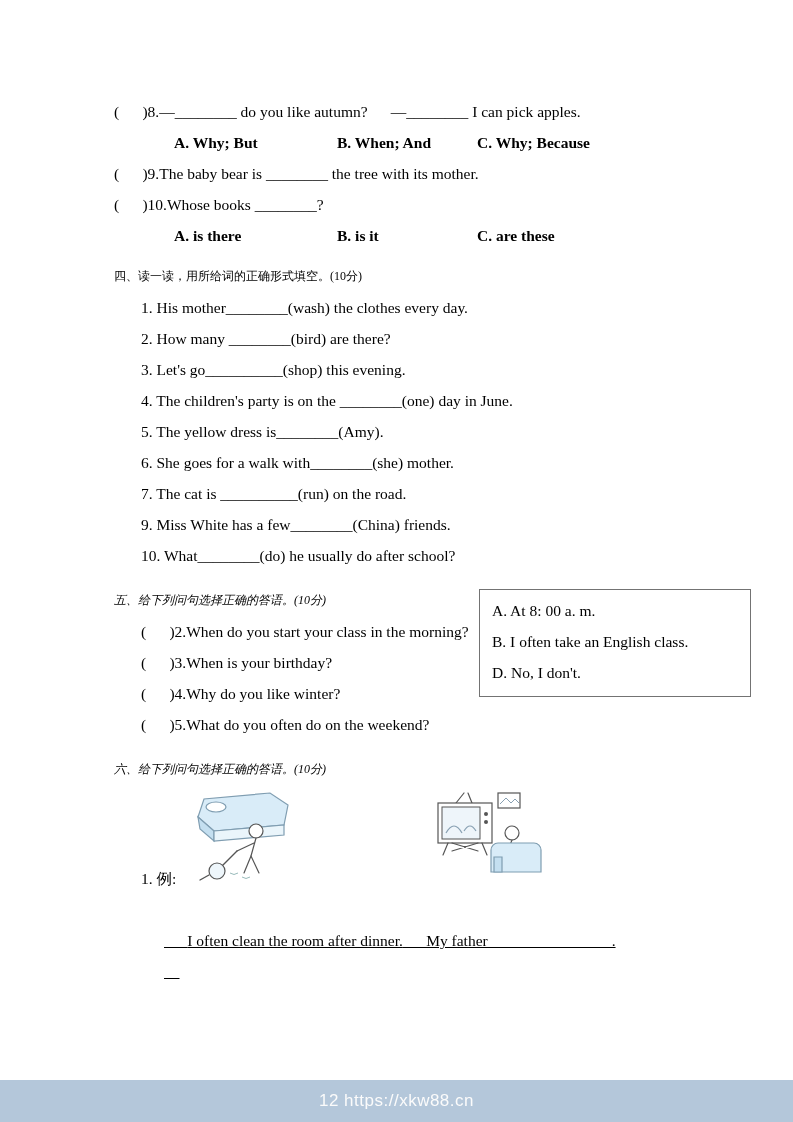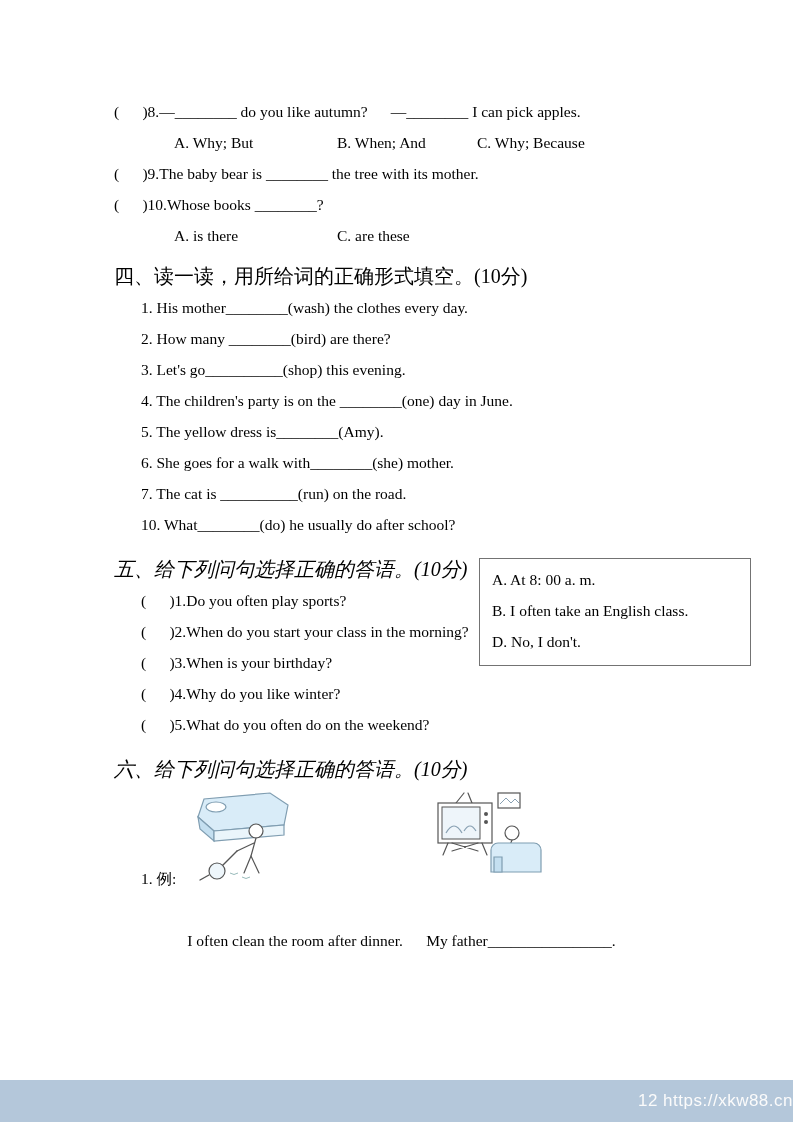--- a/index.html
+++ b/index.html
@@ -20,27 +20,28 @@
     width: 637px;
   }
   .line {
     line-height: 31px;
     white-space: pre-wrap;
   }
   .opts {
     display: flex;
     padding-left: 60px;
     line-height: 31px;
+    font-weight: bold;
   }
   .opt-a { width: 163px; }
   .opt-b { width: 140px; }
   .sec-title {
     line-height: 31px;
     white-space: pre-wrap;
-    font-size: 20px;
+    font-size: 12px;
   }
   .sec4 .sec-title { margin-top: 10px; }
   .sec5 .sec-title, .sec6 .sec-title { margin-top: 14px; font-style: italic; }
   .indent { padding-left: 27px; }
   .sec5 { position: relative; }
   .answer-box {
     position: absolute;
     top: 4px;
     right: 0;
     width: 246px;
@@ -59,31 +60,32 @@
     height: 98px;
     gap: 122px;
   }
   .example-label {
     margin-top: -20px;
   }
   .example-row {
     line-height: 31px;
     white-space: pre-wrap;
     padding-left: 50px;
+    text-decoration: underline;
   }
   .footer {
     position: absolute;
     left: 0;
     bottom: 0;
     width: 793px;
     height: 42px;
     background: #b4c7da;
     display: flex;
     align-items: center;
-    justify-content: flex-end;
+    justify-content: center;
     font-family: "Liberation Sans", sans-serif;
     font-size: 17px;
     color: #fbfbfb;
     letter-spacing: 0.5px;
   }
   svg { display: block; }
 </style>
 </head>
 <body>
 
@@ -93,39 +95,40 @@
     <div class="line">(      )8.—________ do you like autumn?      —________ I can pick apples.</div>
     <div class="opts">
       <span class="opt-a">A. Why; But</span>
       <span class="opt-b">B. When; And</span>
       <span class="opt-c">C. Why; Because</span>
     </div>
     <div class="line">(      )9.The baby bear is ________ the tree with its mother.</div>
     <div class="line">(      )10.Whose books ________?</div>
     <div class="opts">
       <span class="opt-a">A. is there</span>
+      <span class="opt-b">B. is it</span>
       <span class="opt-c">C. are these</span>
     </div>
   </section>
 
   <section class="sec4">
     <div class="sec-title">四、读一读，用所给词的正确形式填空。(10分)</div>
     <div class="line indent">1. His mother________(wash) the clothes every day.</div>
     <div class="line indent">2. How many ________(bird) are there?</div>
     <div class="line indent">3. Let's go__________(shop) this evening.</div>
     <div class="line indent">4. The children's party is on the ________(one) day in June.</div>
     <div class="line indent">5. The yellow dress is________(Amy).</div>
     <div class="line indent">6. She goes for a walk with________(she) mother.</div>
     <div class="line indent">7. The cat is __________(run) on the road.</div>
+    <div class="line indent">9. Miss White has a few________(China) friends.</div>
     <div class="line indent">10. What________(do) he usually do after school?</div>
   </section>
 
   <section class="sec5">
     <div class="sec-title">五、给下列问句选择正确的答语。(10分)</div>
-    <div class="line indent">(      )1.Do you often play sports?</div>
     <div class="line indent">(      )2.When do you start your class in the morning?</div>
     <div class="line indent">(      )3.When is your birthday?</div>
     <div class="line indent">(      )4.Why do you like winter?</div>
     <div class="line indent">(      )5.What do you often do on the weekend?</div>
     <div class="answer-box">
       <div class="ans">A. At 8: 00 a. m.</div>
       <div class="ans">B. I often take an English class.</div>
       <div class="ans">D. No, I don't.</div>
     </div>
   </section>

